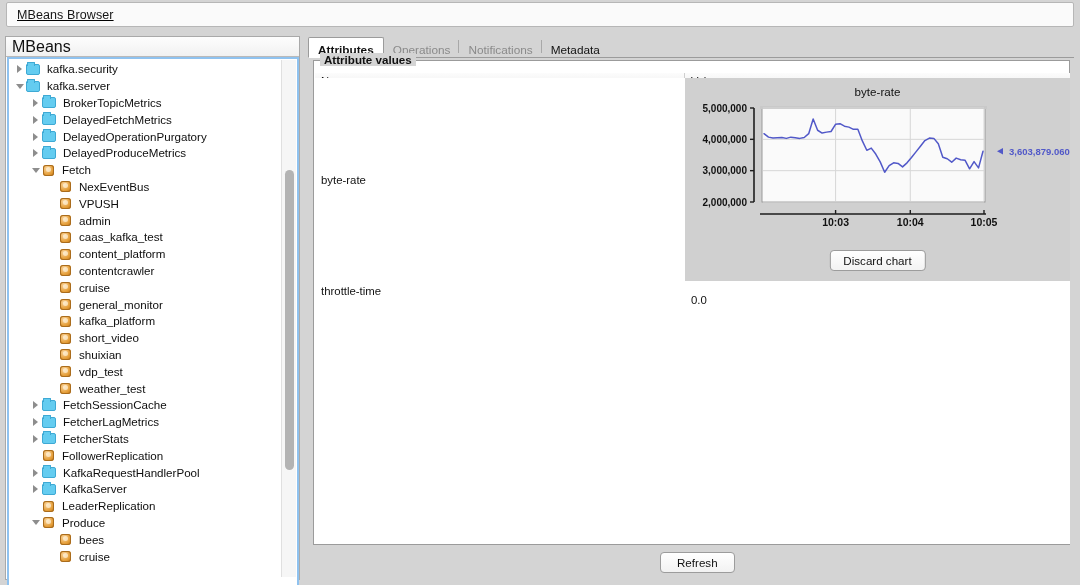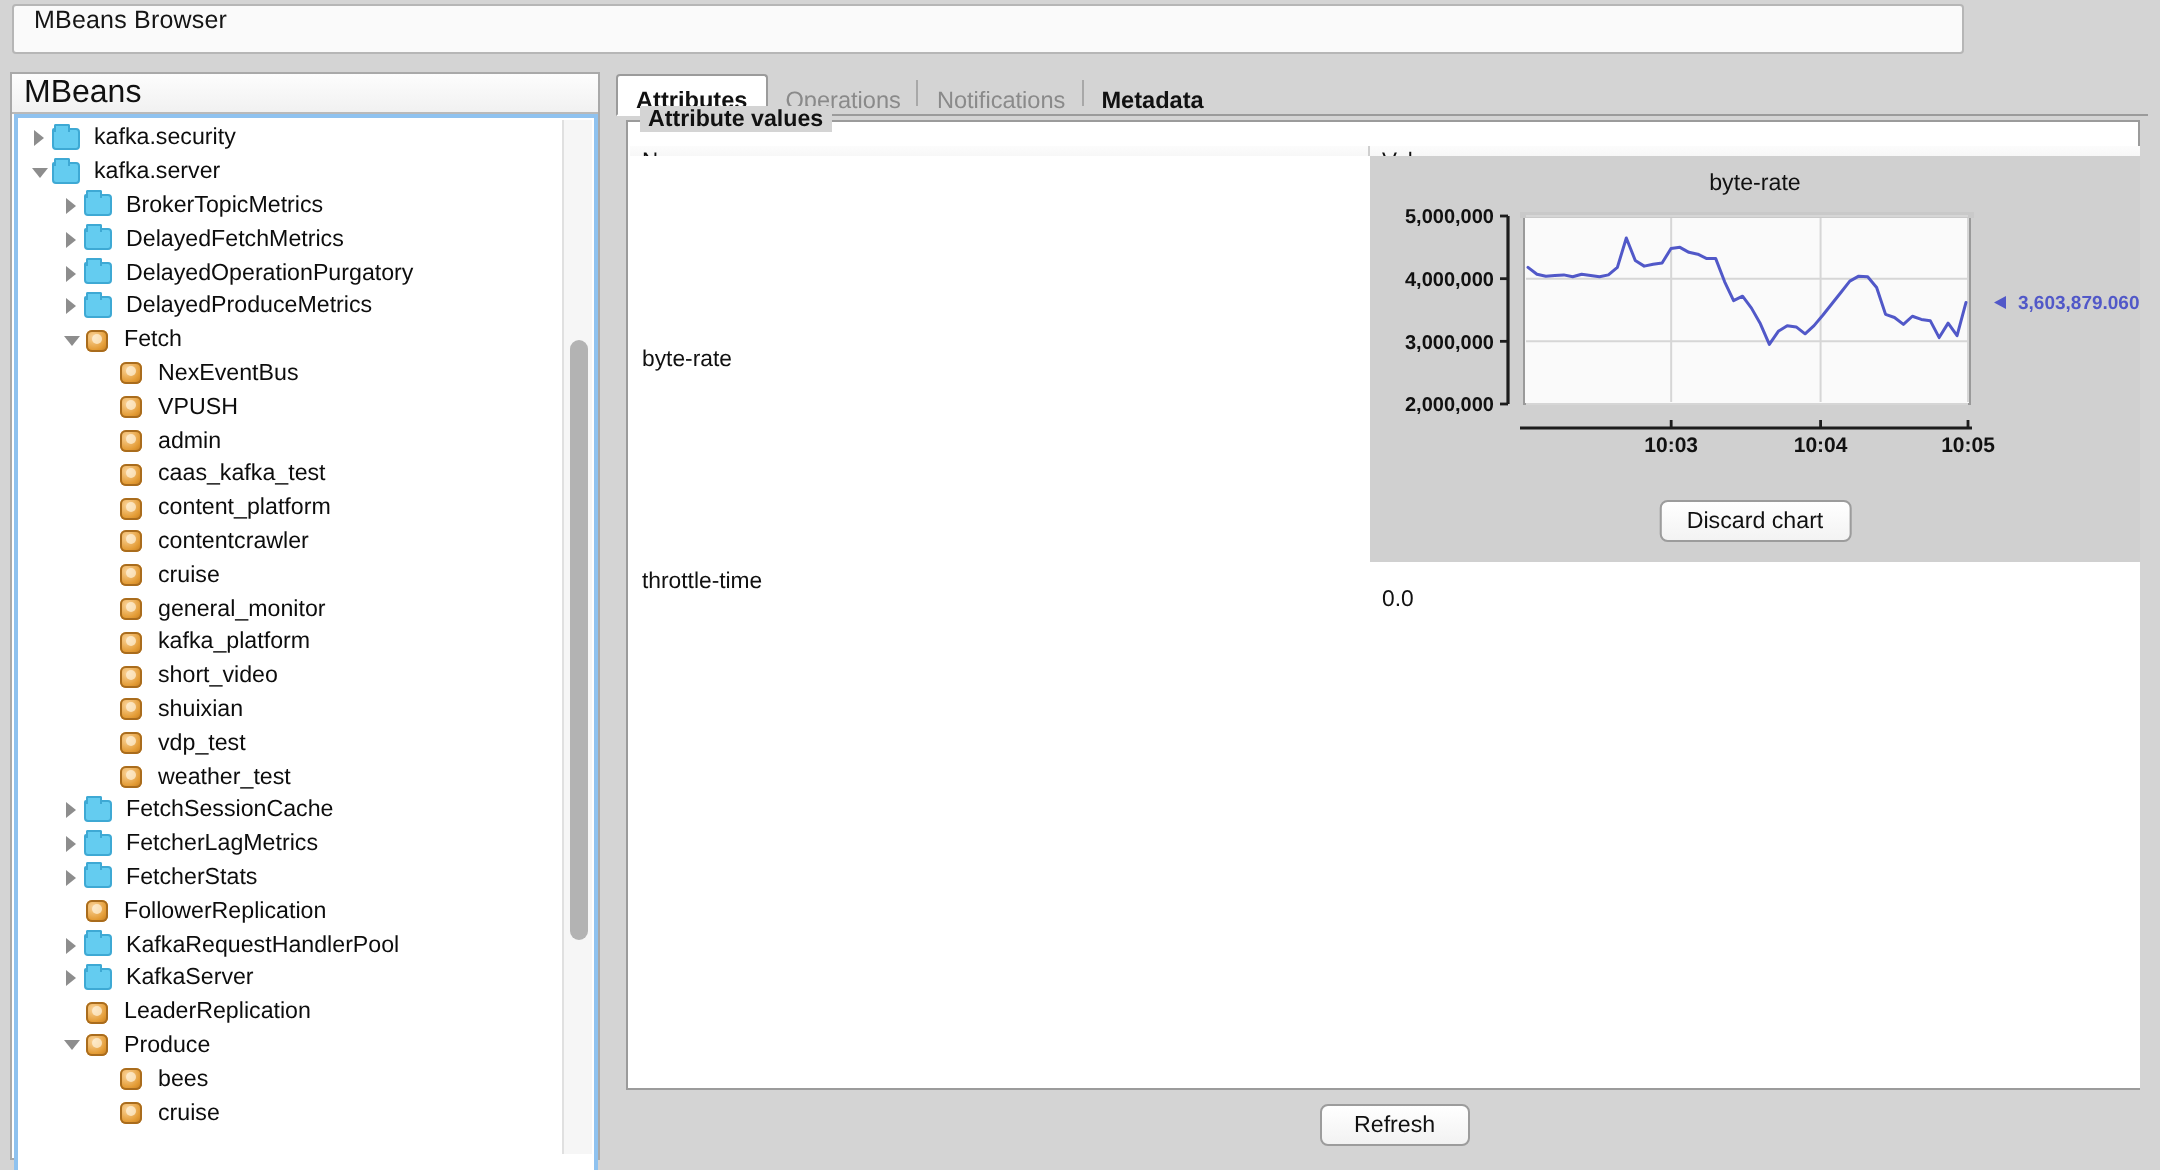--- a/index.html
+++ b/index.html
@@ -12,25 +12,25 @@
   }
   .app {
     position: relative;
     width: 1080px; height: 585px;
     background: #d4d4d4;
   }
 
   
   .titlebar {
     position: absolute; left: 6px; top: 2px;
-    width: 976px; height: 25px;
+    width: 1068px; height: 25px;
     background: #fafafa;
     border: 1px solid #b6b6b6;
     border-radius: 2px;
-    display: flex; 
+    display: flex; align-items: center; text-decoration: underline;
   }
   .titlebar .txt {
     font-size: 12.5px; color: #151515;
     padding-left: 10px;
     letter-spacing: .1px;
   }
 
   
   .tree-panel {
     position: absolute; left: 5px; top: 36px;
@@ -173,21 +173,21 @@
   }
   .tab.active {
     background: #ffffff;
     color: #111;
     font-weight: bold;
     border: 1px solid #9b9b9b;
     border-bottom: 1px solid #fff;
     border-radius: 2px 2px 0 0;
     margin-bottom: -1px;
   }
-  .tab.strong { color: #111; font-weight: bold; }
+  .tab.strong { color: #111; font-weight: normal; }
 
   .group-box {
     position: absolute; left: 8px; top: 24px;
     width: 757px; height: 485px;
     border: 1px solid #9b9b9b;
     background: #fff;
   }
   .group-title {
     position: absolute; left: 6px; top: -8px;
     background: #d4d4d4;

